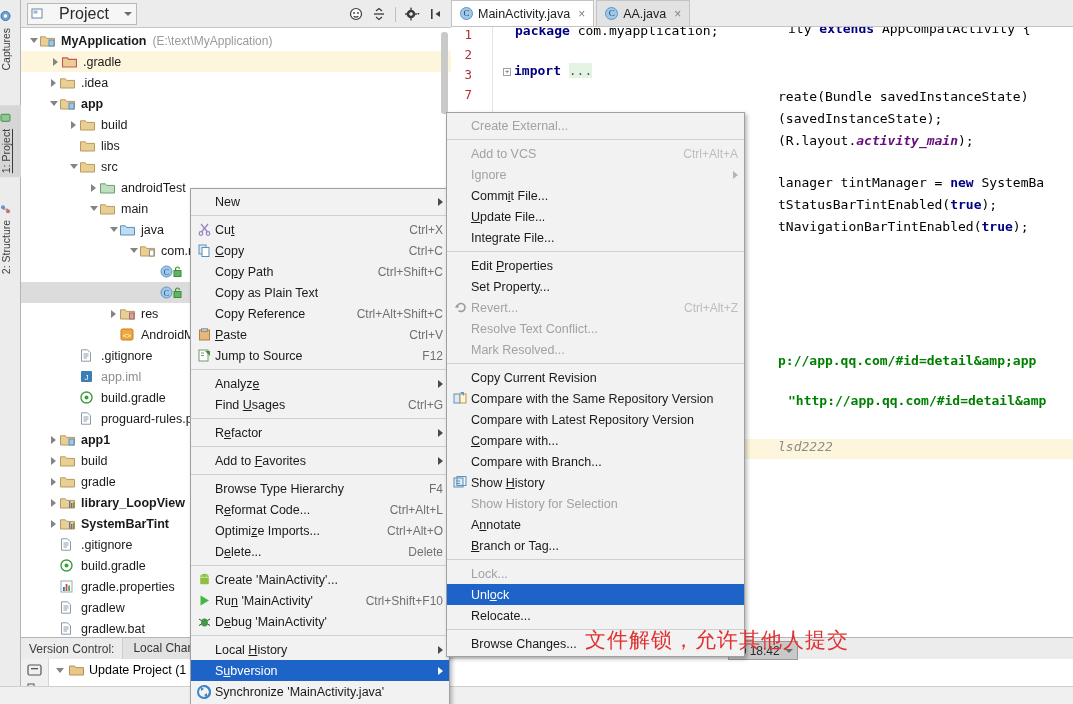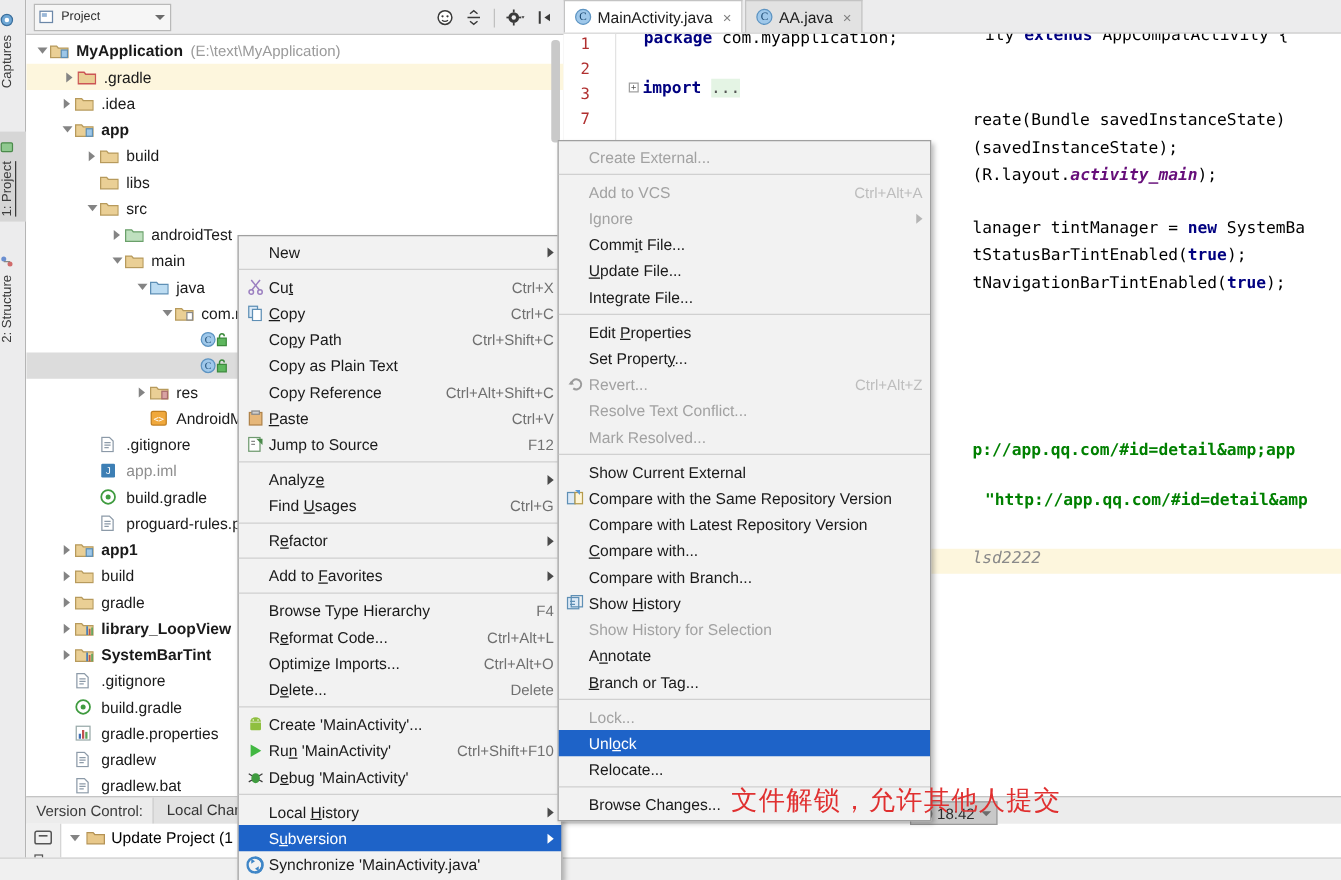--- a/index.html
+++ b/index.html
@@ -37,21 +37,21 @@
   .projhdr {
     position: absolute; left: 0; top: 0; width: 430px; height: 28px;
     background: #ececed; border-bottom: 1px solid #c6c6c6;
     display: flex; align-items: center;
   }
   .projcombo {
     display: flex; align-items: center; gap: 5px;
     height: 22px; margin-left: 6px; padding: 0 4px 0 3px;
     border: 1px solid #b9b9b9; background: #f6f6f6; min-width: 110px;
   }
-  .projcombo .lbl { font-size: 10px; color: #2b2b2b; flex: 1; }
+  .projcombo .lbl { font-size: 16px; color: #2b2b2b; flex: 1; text-align: center; }
   .caret-dn {
     width: 0; height: 0; border-left: 4px solid transparent;
     border-right: 4px solid transparent; border-top: 4px solid #6b6b6b;
   }
   .hdr-actions {
     position: absolute; right: 8px; top: 0; height: 28px;
     display: flex; align-items: center; gap: 9px;
   }
   .hdr-actions .sep { width: 1px; height: 15px; background: #c0c0c0; }
 
@@ -1022,21 +1022,21 @@
         <span class="mico"></span>
         <span class="mlbl">Resolve Text Conflict...</span>
       </div>
       <div class="mi dis">
         <span class="mico"></span>
         <span class="mlbl">Mark Resolved...</span>
       </div>
       <div class="msep"></div>
       <div class="mi">
         <span class="mico"></span>
-        <span class="mlbl">Show Current External</span>
+        <span class="mlbl">Copy Current Revision</span>
       </div>
       <div class="mi">
         <span class="mico">
           <span style="display: inline-flex; align-items: center;">
             <svg width="14" height="13" viewBox="0 0 14 13">
               <rect x="1" y="2" width="6" height="9" fill="#dceaf7" stroke="#5e8fb5"></rect>
               <rect x="7" y="2" width="6" height="9" fill="#fff5d6" stroke="#b59a4a"></rect>
               <path d="M7 0 l4 0 l0 4 z" fill="#5b9ad6"></path>
             </svg>
           </span>

